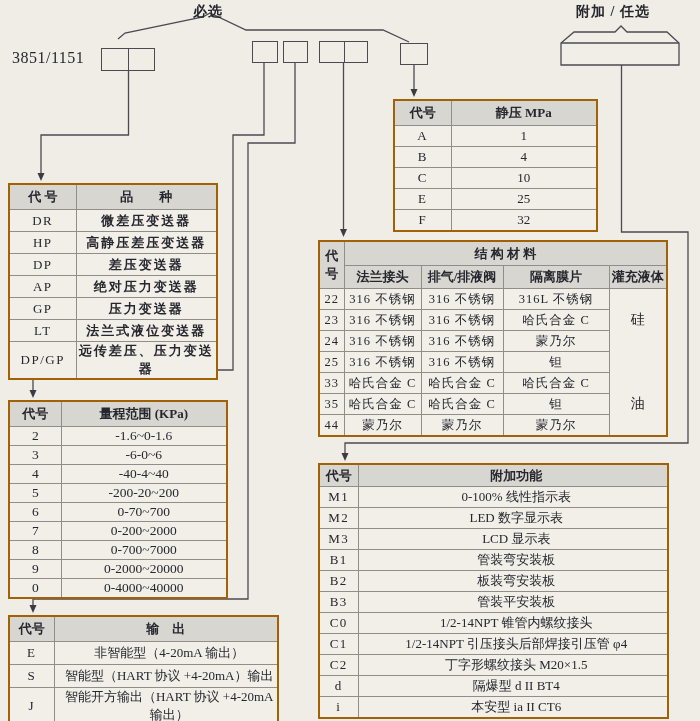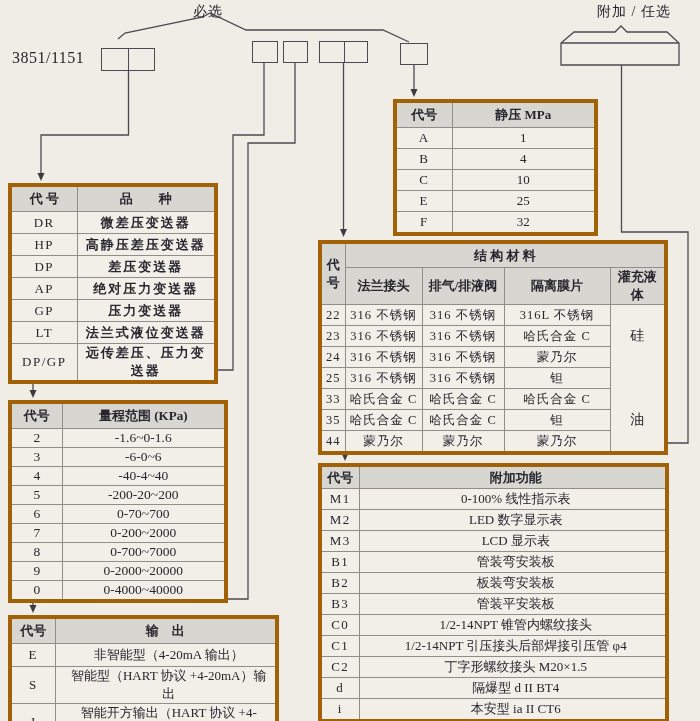--- a/index.html
+++ b/index.html
@@ -3,33 +3,33 @@
 <meta charset="utf-8">
 <style>
   html,body{margin:0;padding:0;background:#e8e5df;}
   #stage{
     position:relative;width:700px;height:721px;overflow:hidden;
     background:#f0ede6;
     font-family:"Liberation Serif","DejaVu Serif",serif;
     color:#26262e;
   }
   svg.lines{position:absolute;left:0;top:0;width:700px;height:721px;}
-  .lbl{position:absolute;font-weight:400;font-size:14px;letter-spacing:1px;}
+  .lbl{position:absolute;font-weight:700;font-size:14px;letter-spacing:1px;}
   .model{position:absolute;font-size:16px;font-weight:400;letter-spacing:.5px;font-family:Liberation Serif, serif;}
   .cbox{position:absolute;border:1.4px solid #4b4a52;background:transparent;box-sizing:border-box;}
   .cbox .div{position:absolute;top:0;bottom:0;left:50%;width:0;border-left:1.2px solid #4b4a52;}
   table.tbl{
     position:absolute;border-collapse:collapse;table-layout:fixed;
     background:#f2efe9;font-size:13px;
   }
   table.tbl th,table.tbl td{
     border:1px solid #8f8e8a;text-align:center;vertical-align:middle;
     padding:0 2px;overflow:hidden;
   }
-  table.tbl{border:4px solid #a16207;}
+  table.tbl{border:2px solid #a16207;}
   table.tbl th{background:#d8d6d1;font-weight:700;}
   .code{letter-spacing:1.5px;}
   .lft{text-align:center;padding-left:9px !important;}
   .pre{white-space:pre-line;}
   .cjk{font-weight:600;letter-spacing:2px;}
   
   .t-prod th{height:24px;} .t-prod td{height:21px;}
   .t-stat th{height:24px;} .t-stat td{height:20px;}
   .t-mat  tr.h1 th{height:23px;} .t-mat tr.h2 th{height:22px;font-size:13px;letter-spacing:0;margin-top:27px;}
   .t-mat  td{height:20px;font-size:12.5px;letter-spacing:1px;}
@@ -67,21 +67,21 @@
       <polygon points="37.5,173 44.5,173 41,181"></polygon>
       <polygon points="29.5,390 36.5,390 33,398"></polygon>
       <polygon points="29.5,605 36.5,605 33,613"></polygon>
       <polygon points="340,229 347,229 343.5,237"></polygon>
       <polygon points="410.5,89 417.5,89 414,97"></polygon>
       <polygon points="341.5,453 348.5,453 345,461"></polygon>
     </g>
   </svg>
 
   <div class="lbl" style="left:193px;top:3px;">必选</div>
-  <div class="lbl" style="left:563px;top:3px;padding-left:34px;">附加 / 任选</div>
+  <div class="lbl" style="left:542px;top:3px;padding-left:34px;">附加 / 任选</div>
   <div class="model" style="left:12px;top:49px;">3851/1151</div>
 
   <div class="cbox" style="left:101px;top:48px;width:54px;height:23px;">
       <span class="div"></span>
     </div>
   <div class="cbox" style="left:252px;top:41px;width:26px;height:22px;"></div>
   <div class="cbox" style="left:283px;top:41px;width:25px;height:22px;"></div>
   <div class="cbox" style="left:319px;top:41px;width:49px;height:22px;">
       <span class="div"></span>
     </div>

